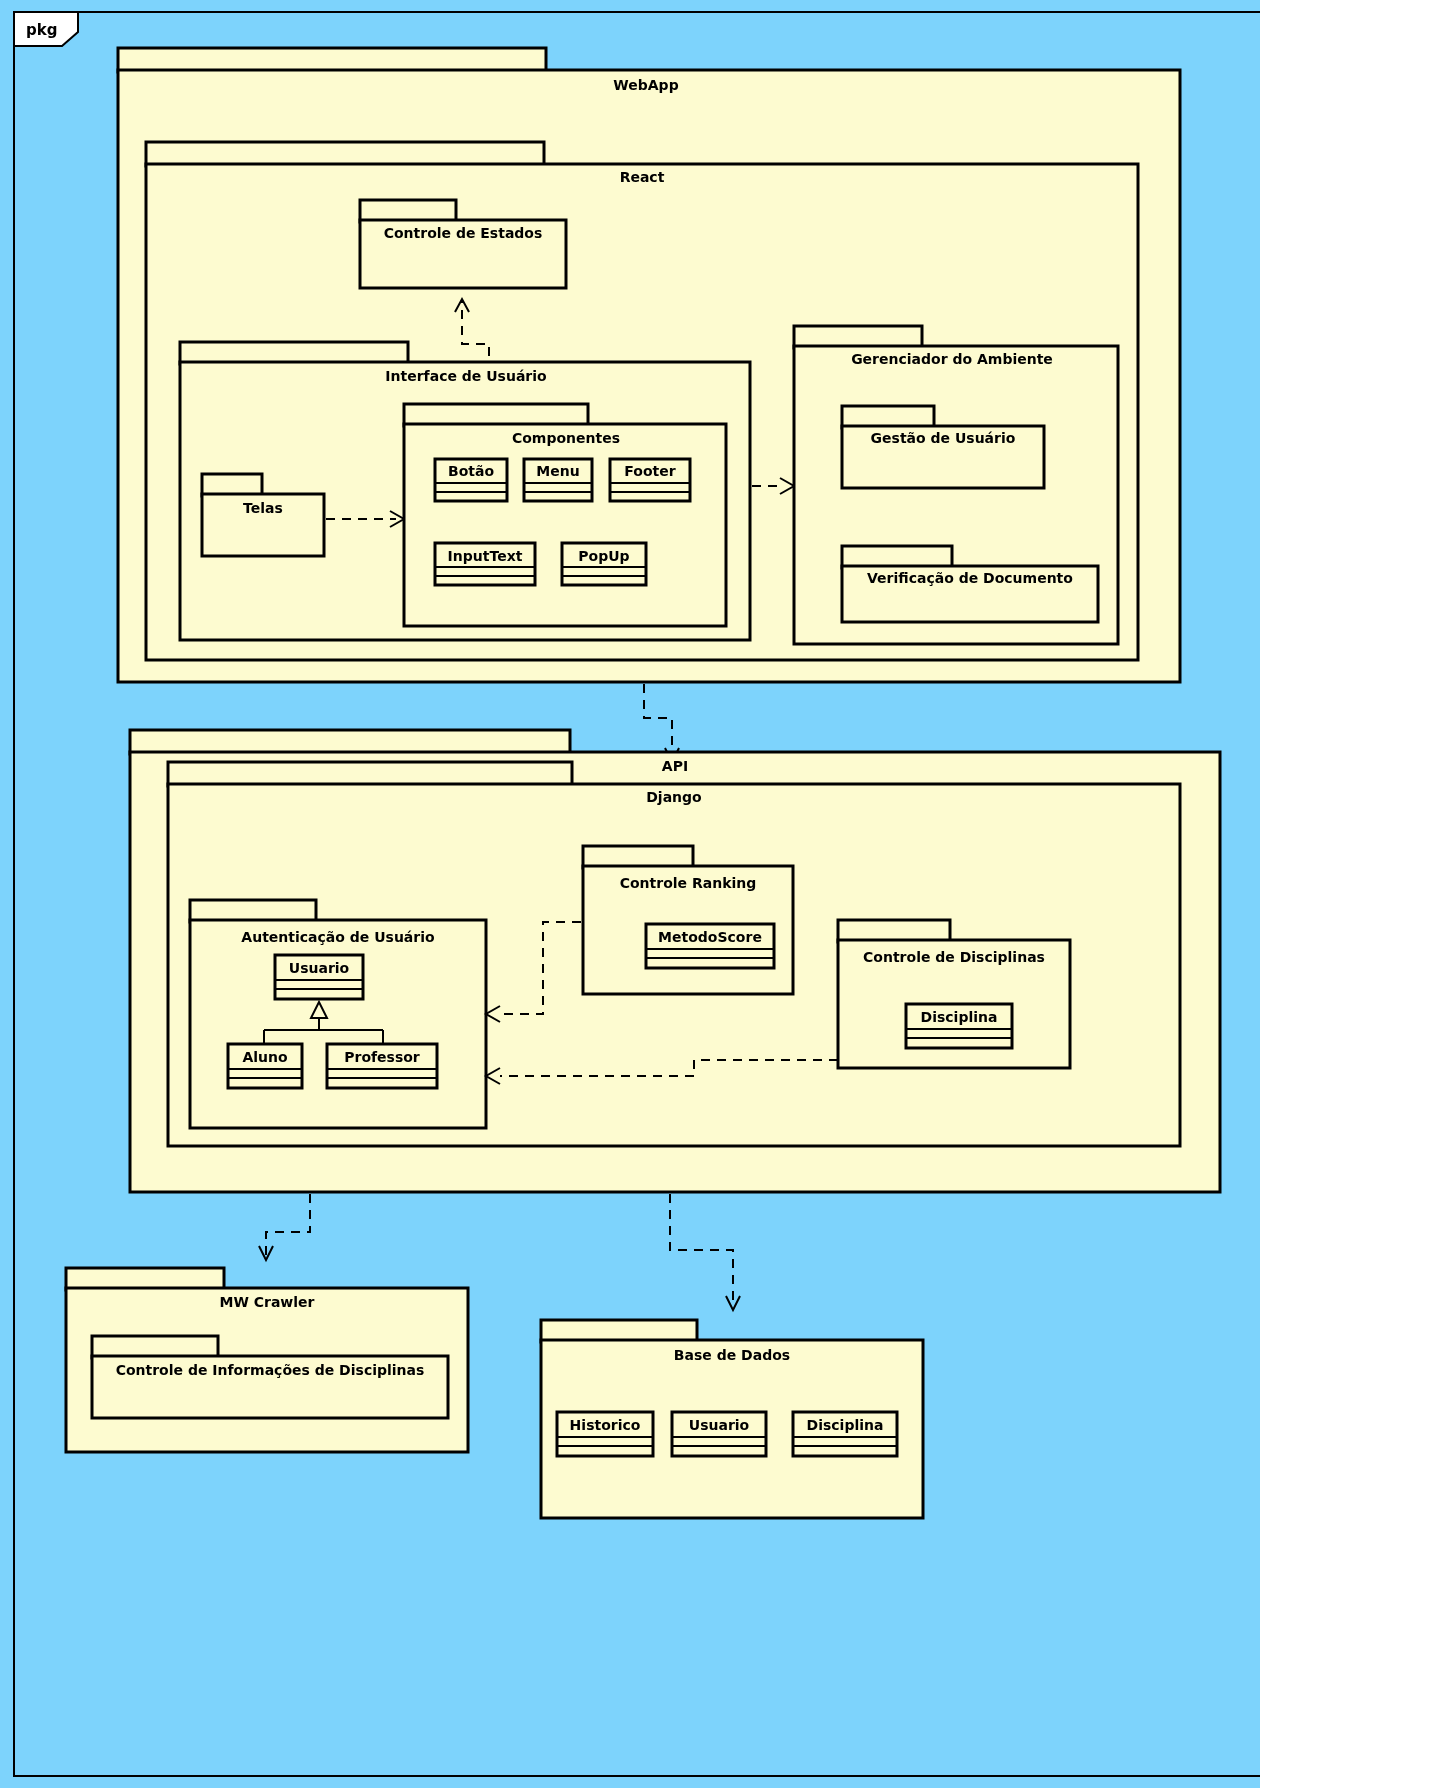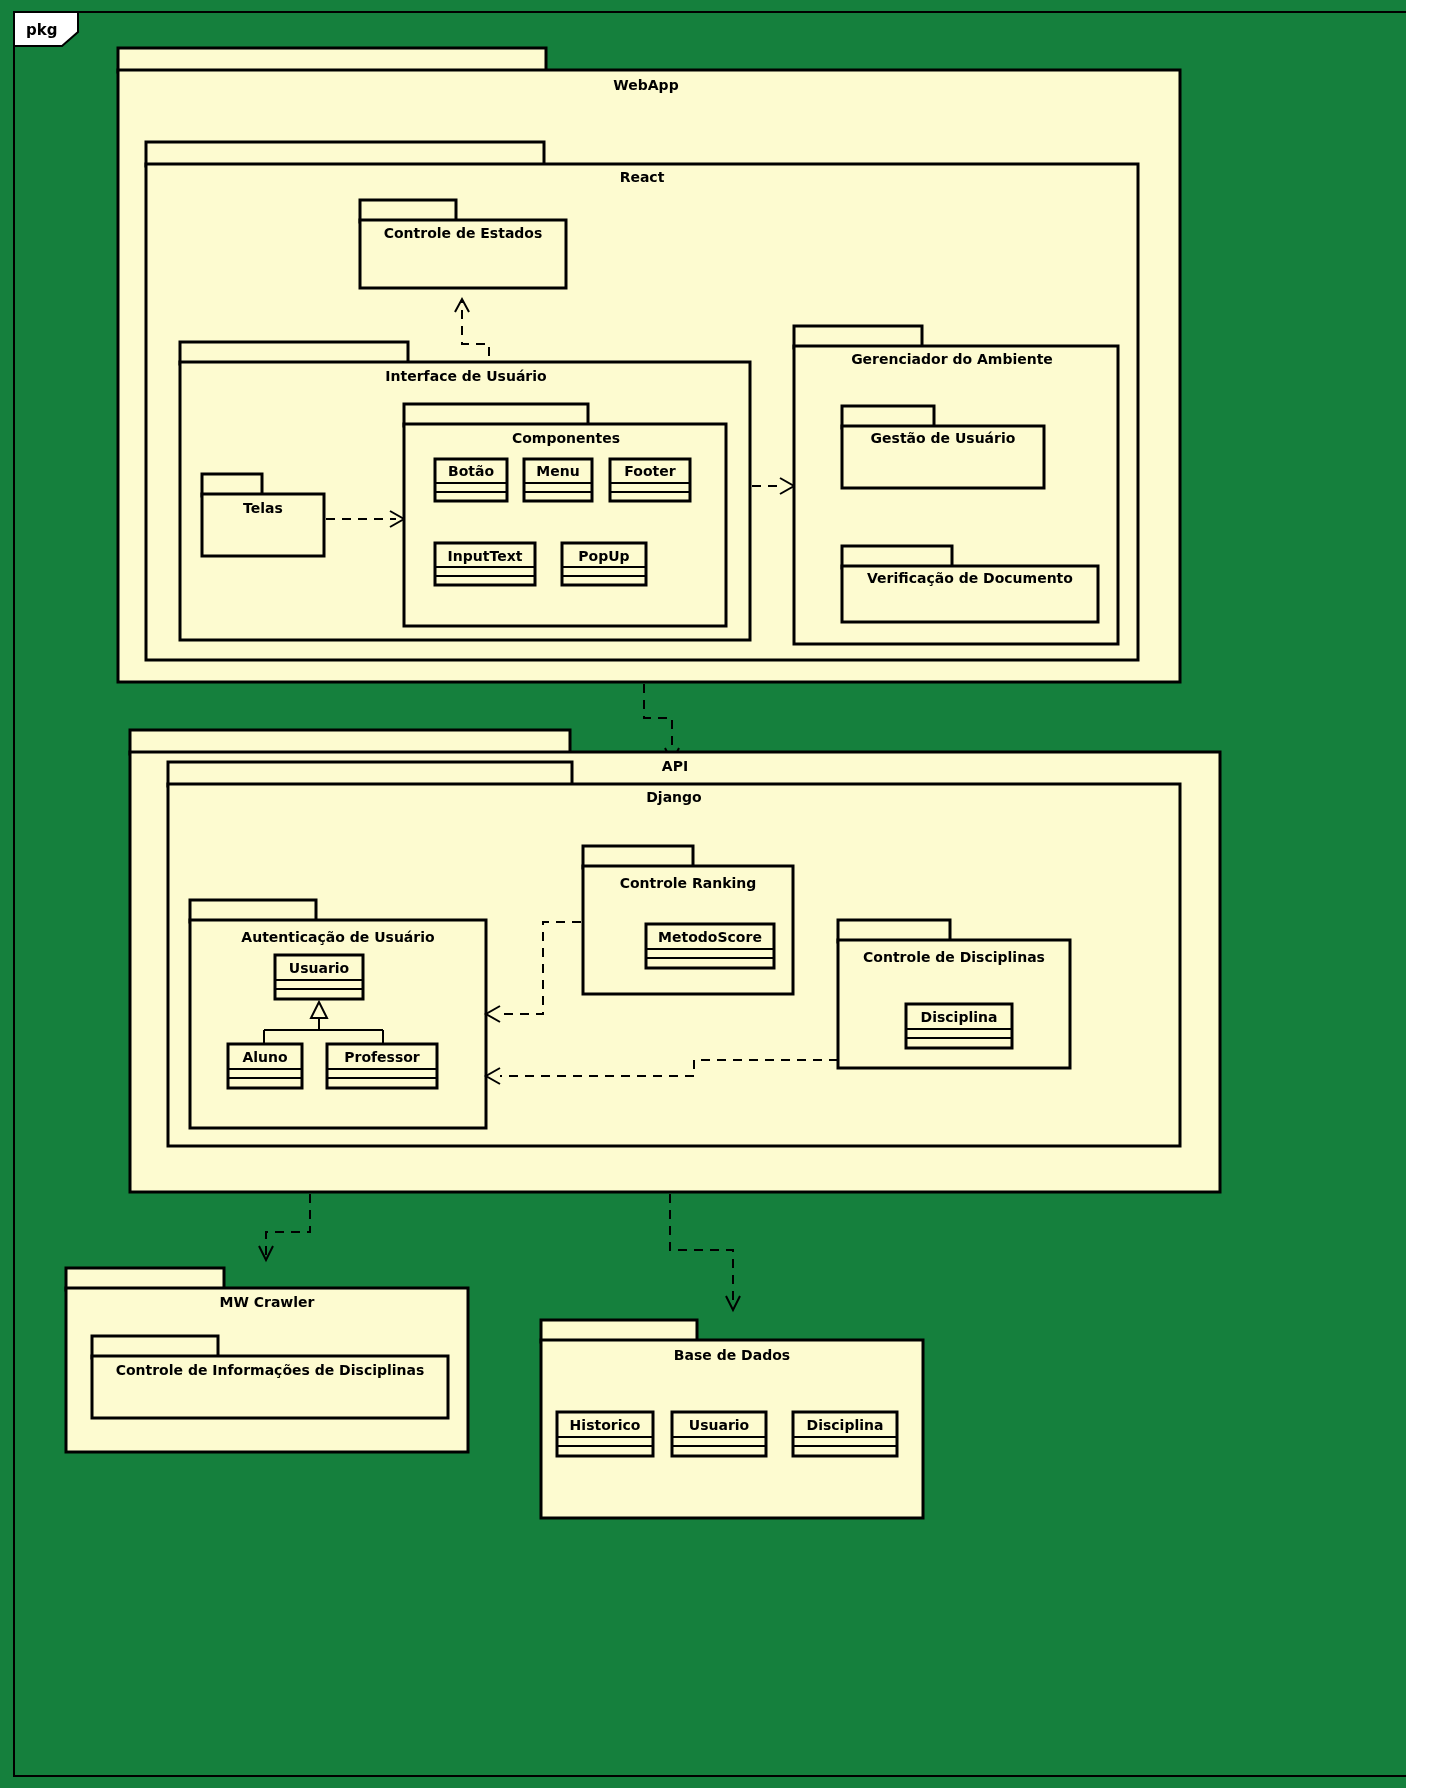--- a/index.html
+++ b/index.html
@@ -5,23 +5,23 @@
   html, body {
     margin: 0;
     padding: 0;
     background: #ffffff;
   }
   body {
     font-family: "DejaVu Sans", sans-serif;
   }
   #diagram-root {
     position: relative;
-    width: 1406px;
+    width: 1260px;
     height: 1788px;
-    background: #15803d;
+    background: #7dd3fc;
     overflow: hidden;
   }
   svg.uml-canvas {
     position: absolute;
     top: 0;
     left: 0;
     width: 1446px;
     height: 1788px;
     display: block;
   }

